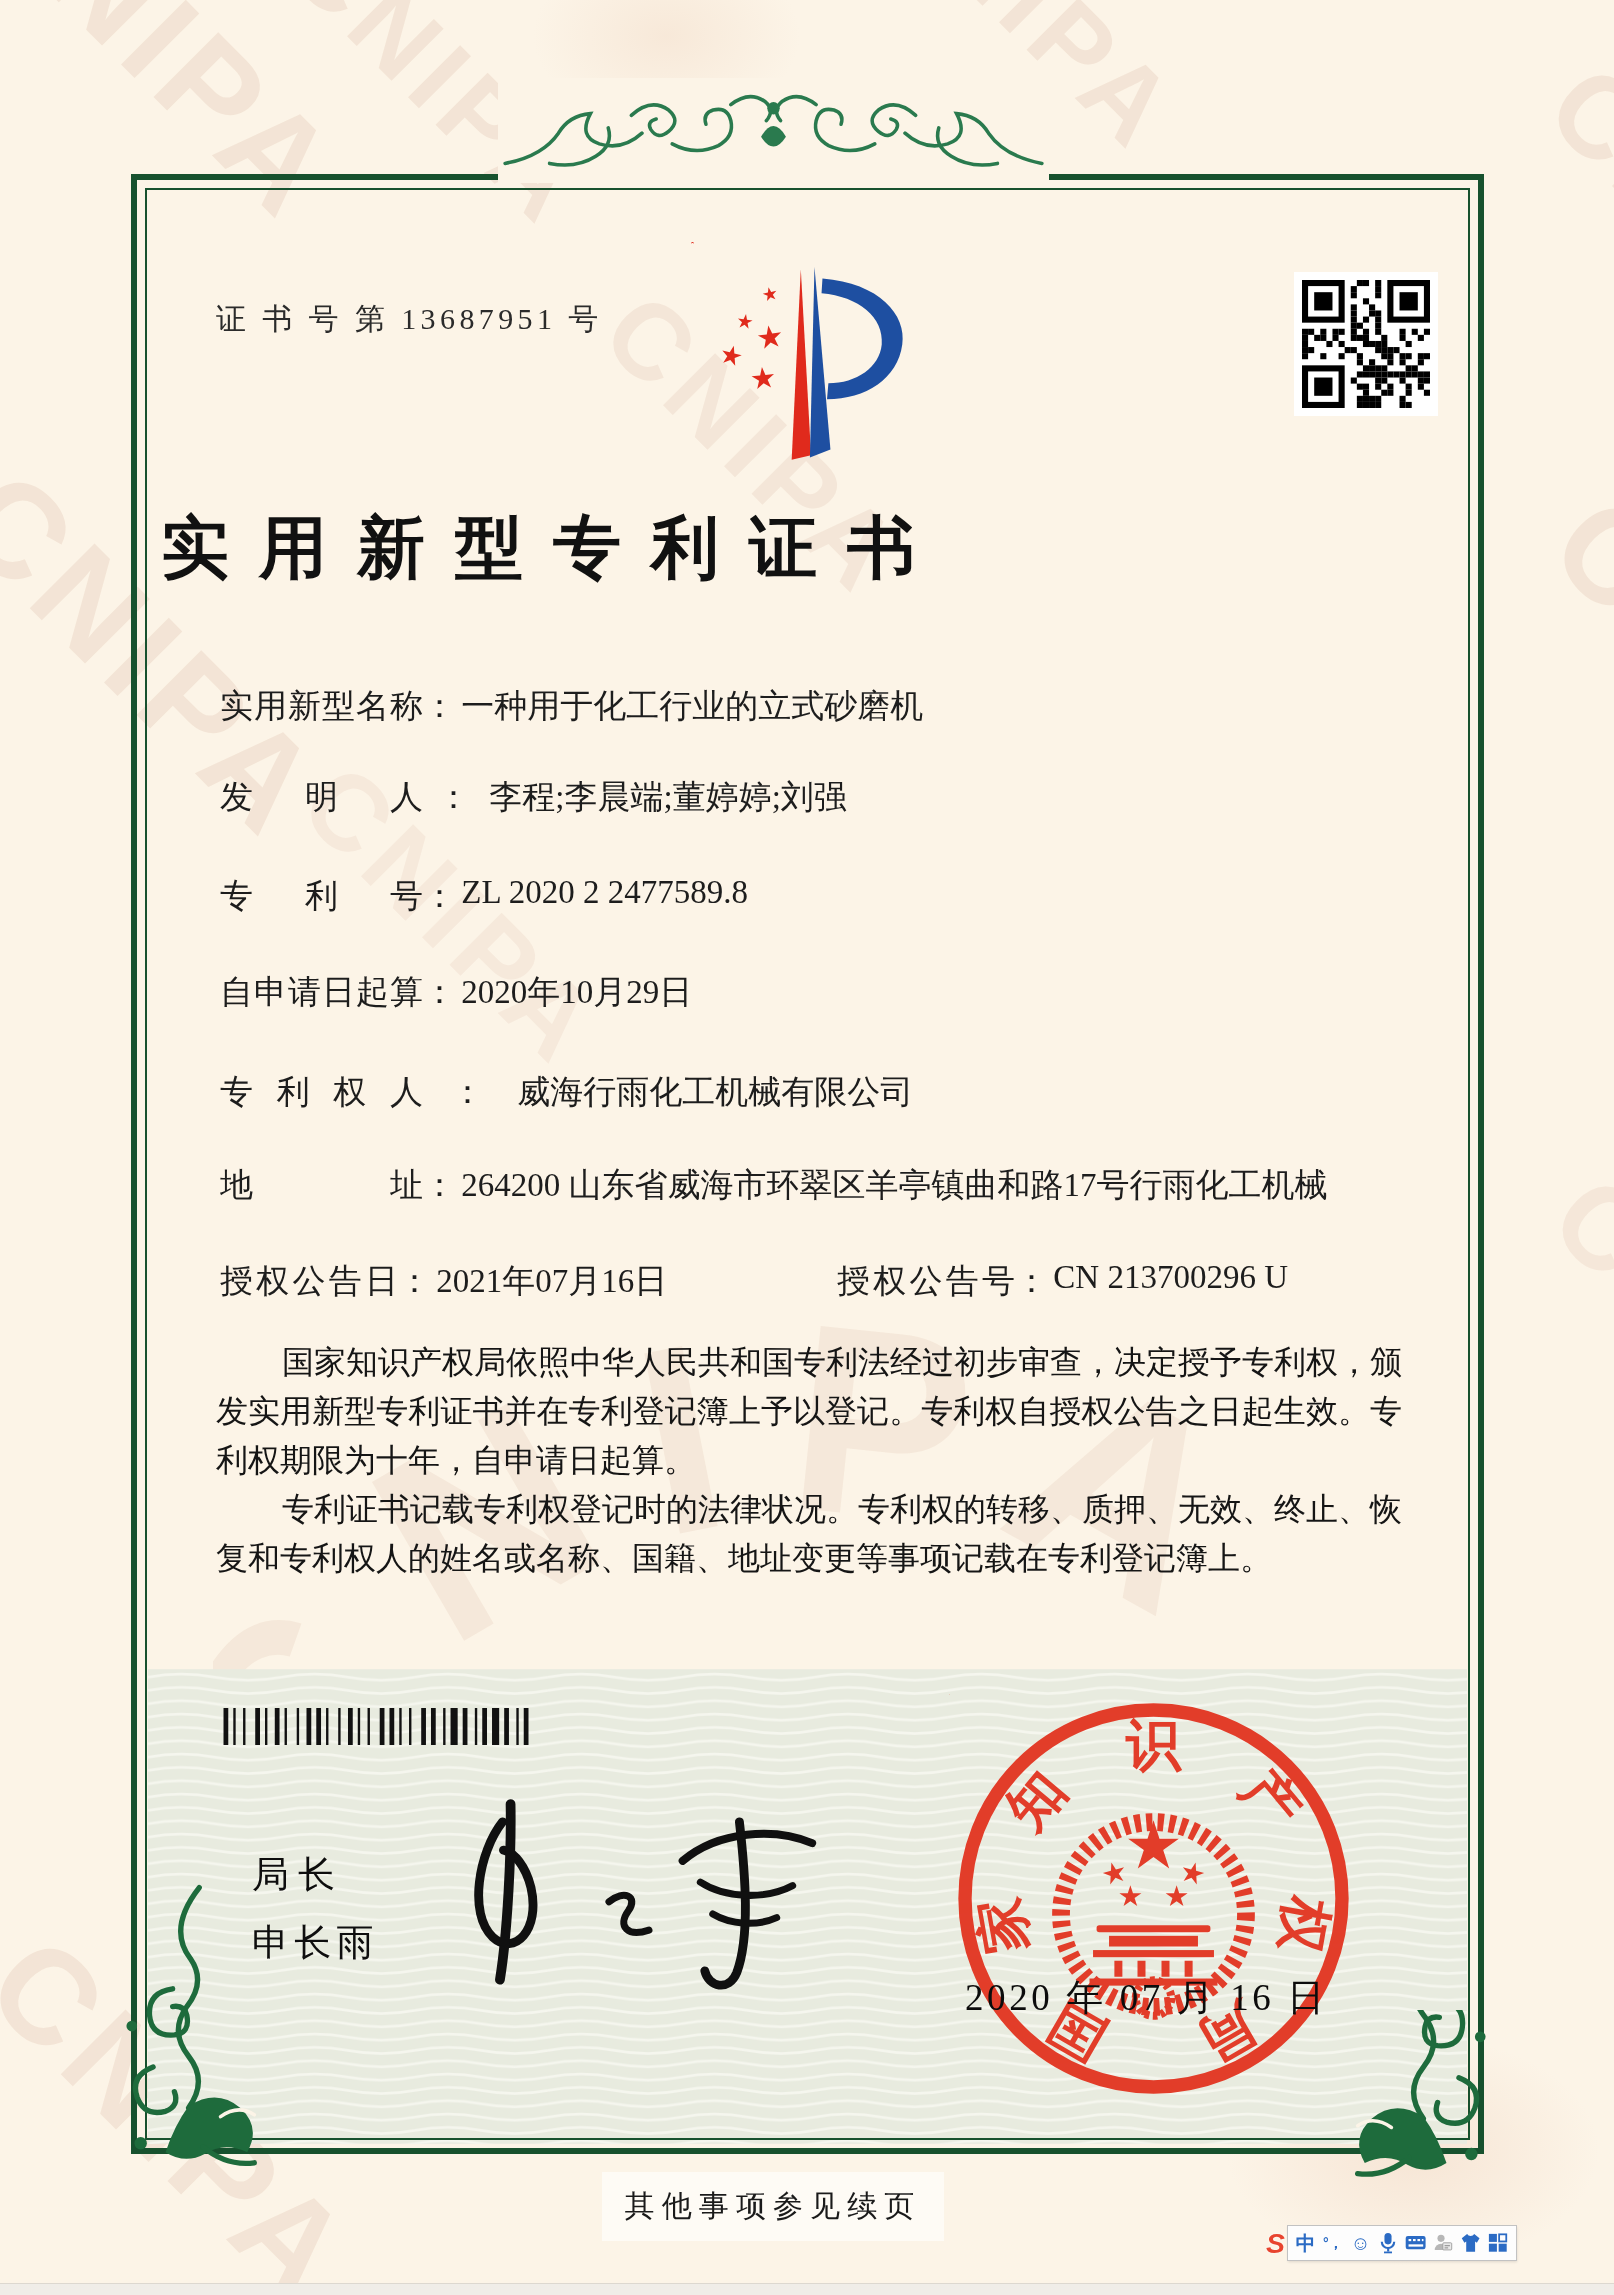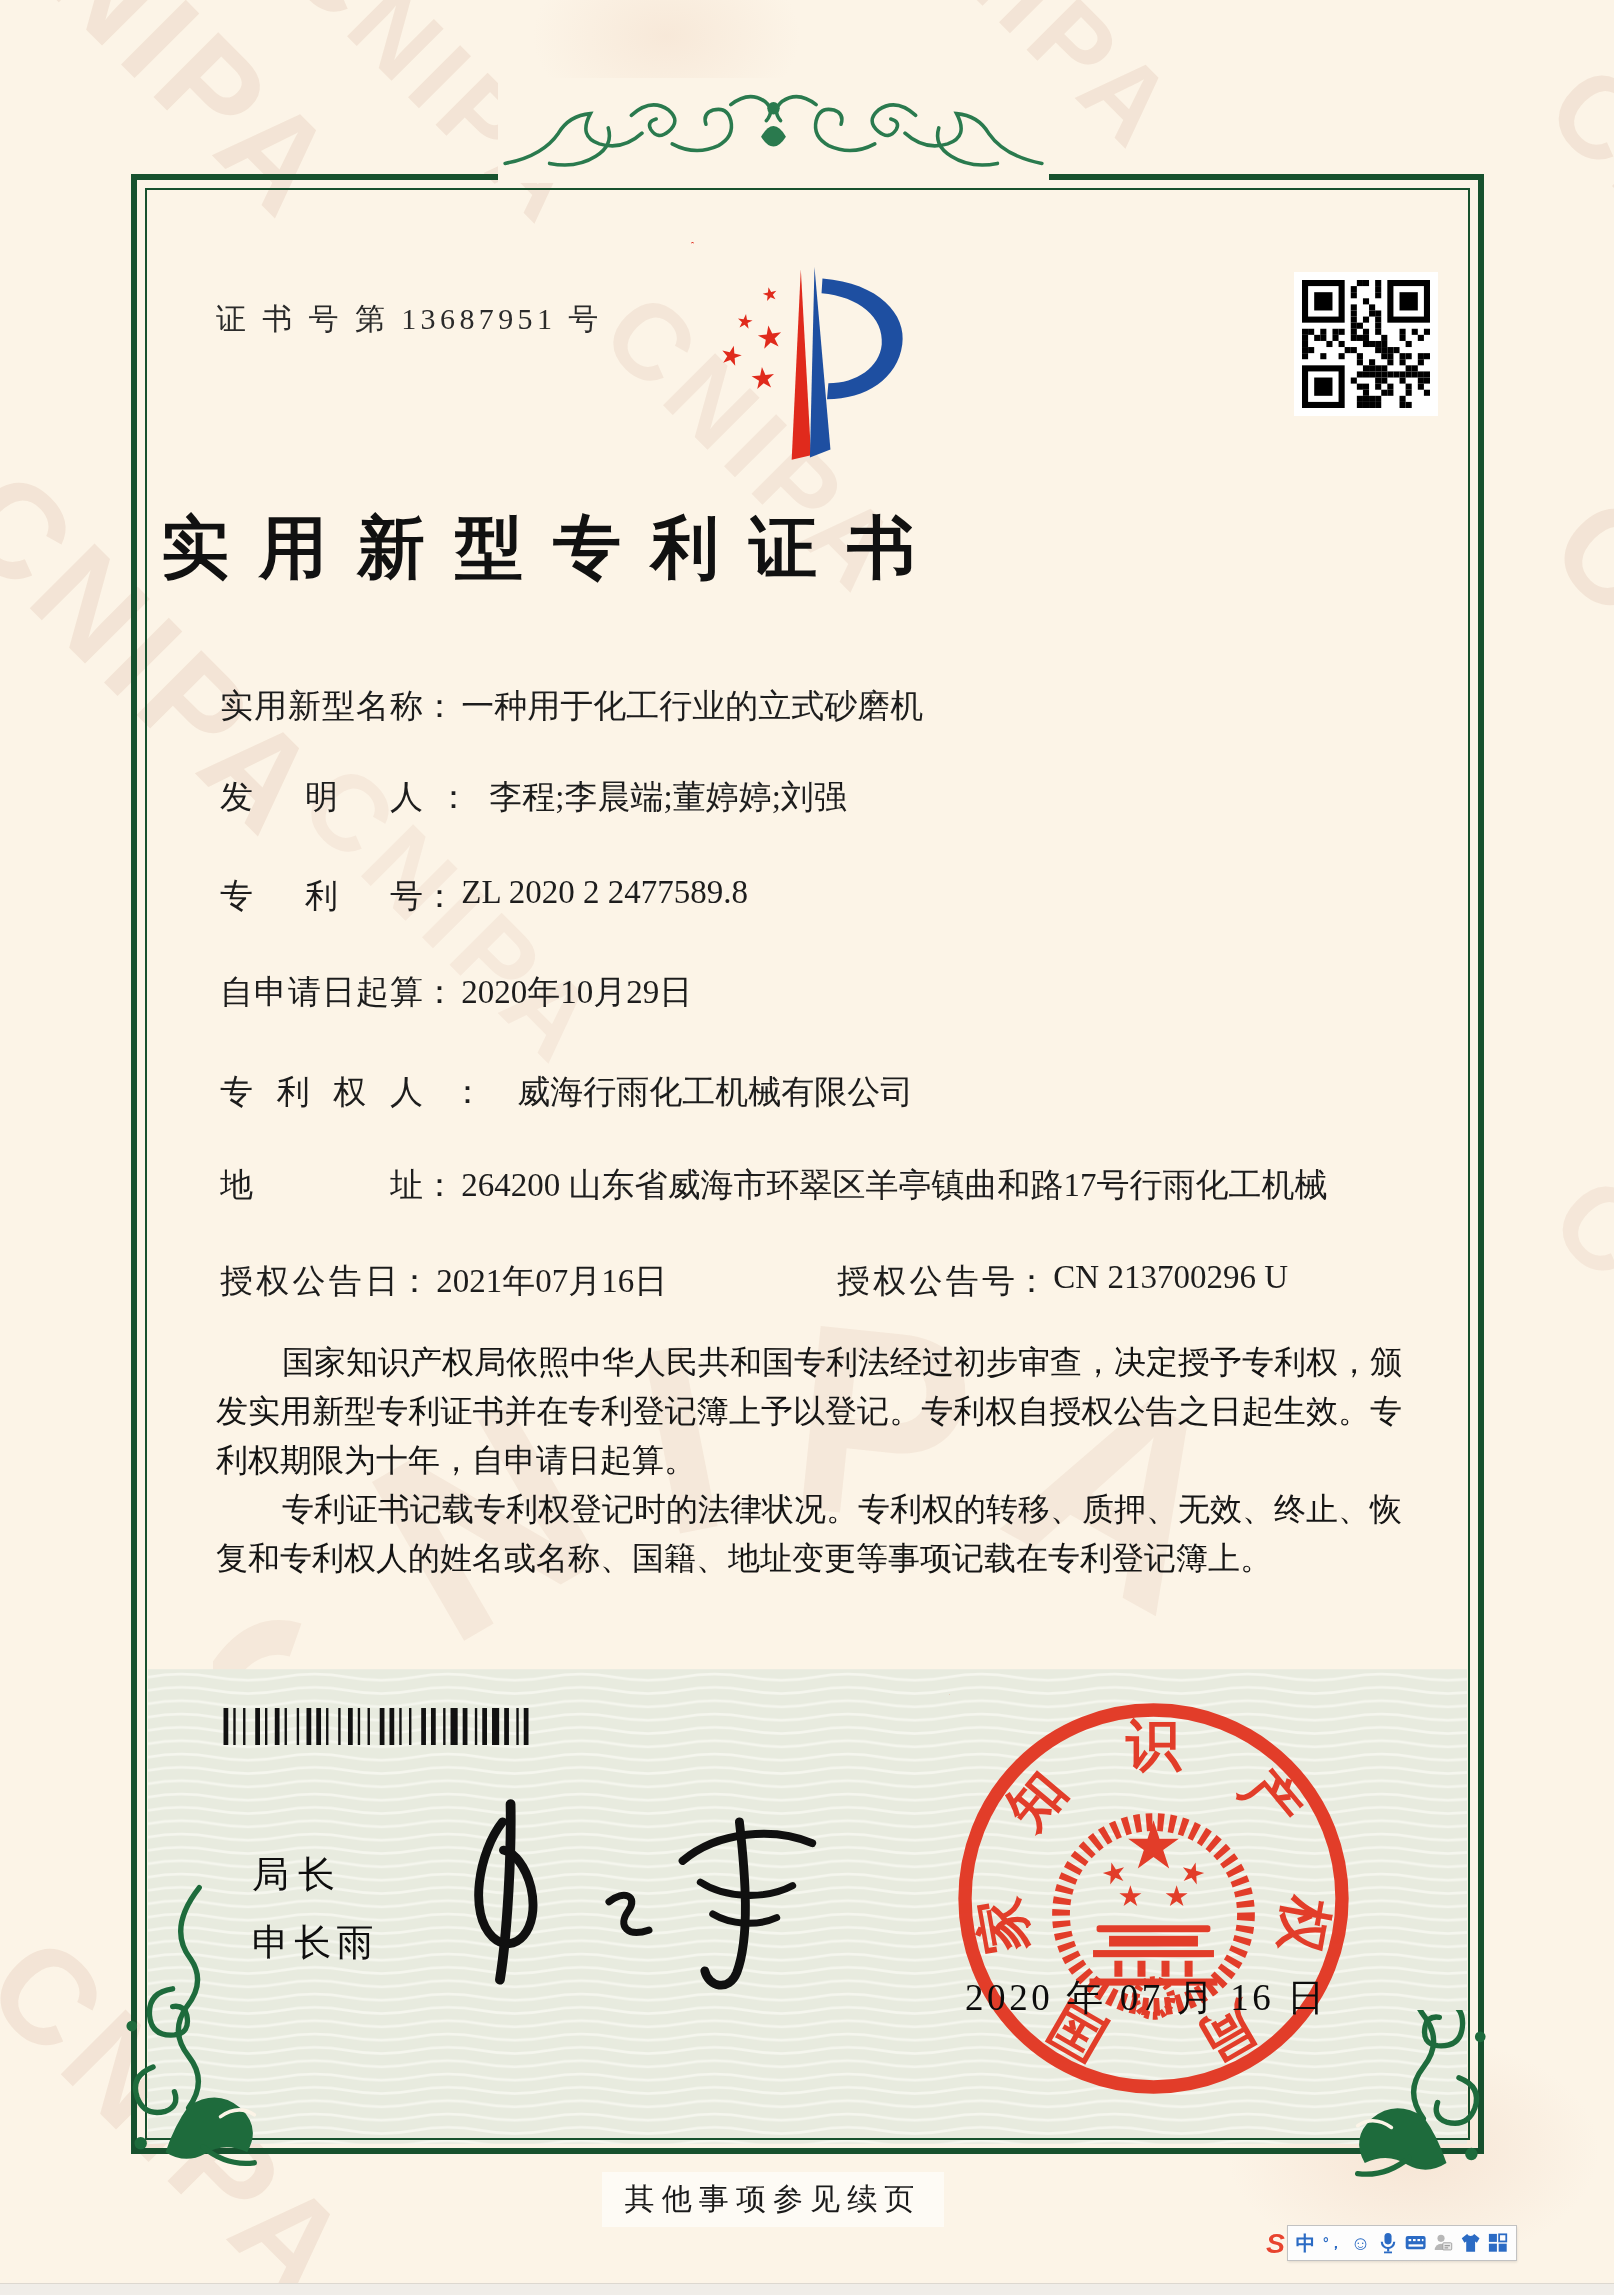--- a/index.html
+++ b/index.html
@@ -65,21 +65,21 @@
   
   .seal { position:absolute; left:949px; top:1694px; z-index:7; opacity:0.95; }
   .seal-date { position:absolute; left:965px; top:1973px; font-size:37px; color:#0c0c0c;
                letter-spacing:3.6px; z-index:8; white-space:nowrap; }
 
   .page-indicator { position:absolute; left:498px; top:2080px; width:569px; text-align:center;
                     font-size:27px; color:#3c3c3c; letter-spacing:5.3px; z-index:6; }
   .cont-note { position:absolute; left:551px; top:2172px; width:444px; text-align:center;
                z-index:6; }
   .cont-note span { display:inline-block; background:rgba(255,255,255,0.6);
-               font-size:30px; color:#1a1a1a; letter-spacing:7.1px; padding:7px 23px; }
+               font-size:30px; color:#1a1a1a; letter-spacing:7.1px; padding:14px 23px; }
 
   
   .ime { position:absolute; left:1266px; top:2225px; display:flex; align-items:center; z-index:9;
          font-family:"Liberation Sans","DejaVu Sans",sans-serif; }
   .ime-logo { font-size:28.4px; font-weight:bold; color:#e8442e; font-style:italic;
               margin-right:1.8px; text-shadow:0 0 1.8px #fff; }
   .ime-bar { display:flex; align-items:center; gap:6.2px; background:#fdfdfd;
              border:0.9px solid #c2c2c2; box-shadow:0.9px 1.8px 2.7px rgba(0,0,0,0.12);
              padding:3.6px 7.1px; height:36px; }
   .ime-item { display:flex; align-items:center; justify-content:center; width:21.3px; height:25px;

